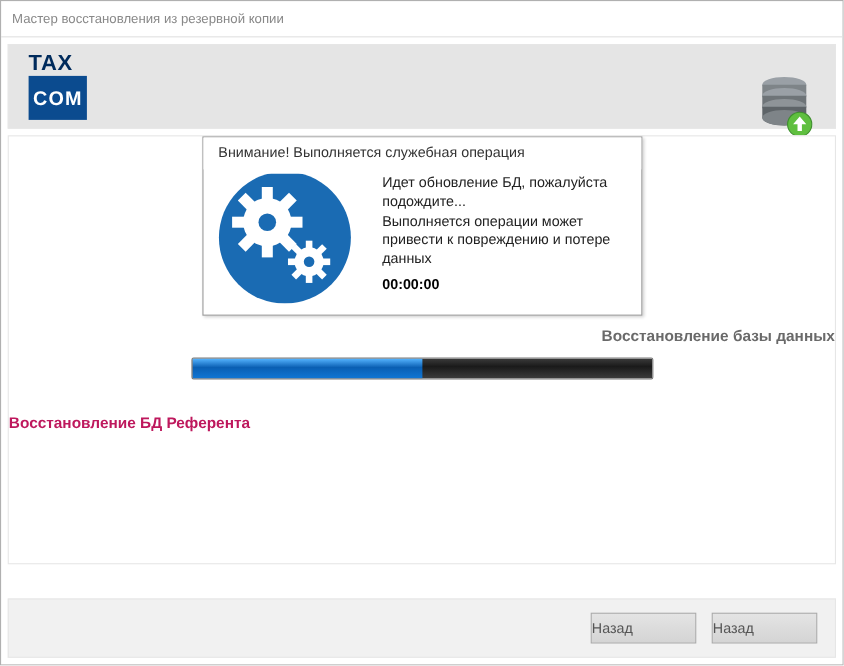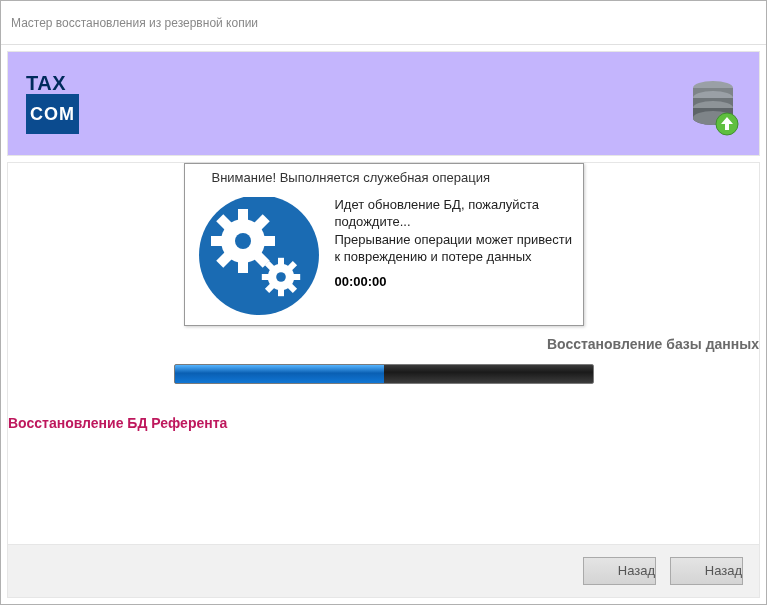--- a/index.html
+++ b/index.html
@@ -11,33 +11,33 @@
       overflow: hidden;
     }
     .window {
       width: 767px;
       height: 605px;
       background: #fff;
       border: 1px solid #b0b0b0;
       position: relative;
     }
     .titlebar {
-      height: 44px;
+      height: 33px;
       display: flex;
       align-items: center;
       padding: 16px 10px;
       color: #888;
       font-size: 12px;
       border-bottom: 1px solid #e0e0e0;
     }
     .header {
       position: relative;
-      height: 105px;
+      height: 77px;
       margin: 6px 6px 0 6px;
-      background: #c4b5fd;
+      background: #e5e5e5;
       border: 1px solid #e6e6e6;
       display: flex;
       align-items: center;
     }
     .logo {
       margin-left: 18px;
     }
     .logo .tax {
       font-size: 20px;
       font-weight: 900;
@@ -127,26 +127,26 @@
       width: 400px;
       border: 1px solid #999;
       background: #fff;
       box-shadow: 1px 1px 3px rgba(0,0,0,0.2);
       z-index: 10;
     }
     .modal-title {
       background: #fff;
       color: #333;
       font-size: 13px;
-      padding: 6px 27px 8px;
+      padding: 6px 14px 8px;
     }
     .modal-body {
       display: flex;
       padding: 4px 10px 10px;
-      gap: 12px;
+      gap: 25px;
     }
     .gear-circle {
       flex: 0 0 128px;
       width: 128px;
       height: 118px;
     }
     .modal-text {
       font-size: 13px;
       color: #222;
       line-height: 1.3;
@@ -164,27 +164,27 @@
       height: 54px;
       background: #f1f1f1;
       border: 1px solid #e6e6e6;
       display: flex;
       justify-content: flex-end;
       align-items: center;
       padding-right: 16px;
       gap: 14px;
     }
     .btn {
-      width: 73px;
+      width: 96px;
       height: 28px;
       background: linear-gradient(#e4e4e4, #d4d4d4);
       border: 1px solid #aaa;
       color: #555;
       font-size: 13px;
-      text-align: right;
+      text-align: left;
       line-height: 26px;
       cursor: default;
       user-select: none;
     }
   </style>
 </head>
 <body>
 
 <div class="window">
 
@@ -264,21 +264,21 @@
                 <rect x="-24" y="-25" width="10" height="13" transform="rotate(-45 -19 -19)"></rect>
                 <rect x="14" y="12" width="10" height="13" transform="rotate(-45 19 19)"></rect>
                 <rect x="-24" y="12" width="10" height="13" transform="rotate(45 -19 19)"></rect>
                 <circle r="8" fill="#1a6bb3"></circle>
               </g>
             </g>
           </svg>
         </div>
         <div class="modal-text">
           <div class="line">Идет обновление БД, пожалуйста подождите...</div>
-          <div class="line">Прерывание операции может привести к повреждению и потере данных</div>
+          <div class="line">Выполняется операции может привести к повреждению и потере данных</div>
           <div class="modal-timer">00:00:00</div>
         </div>
       </div>
     </div>
   </div>
 
   <div class="buttonbar">
     <div class="btn">Назад</div>
     <div class="btn">Назад</div>
   </div>

